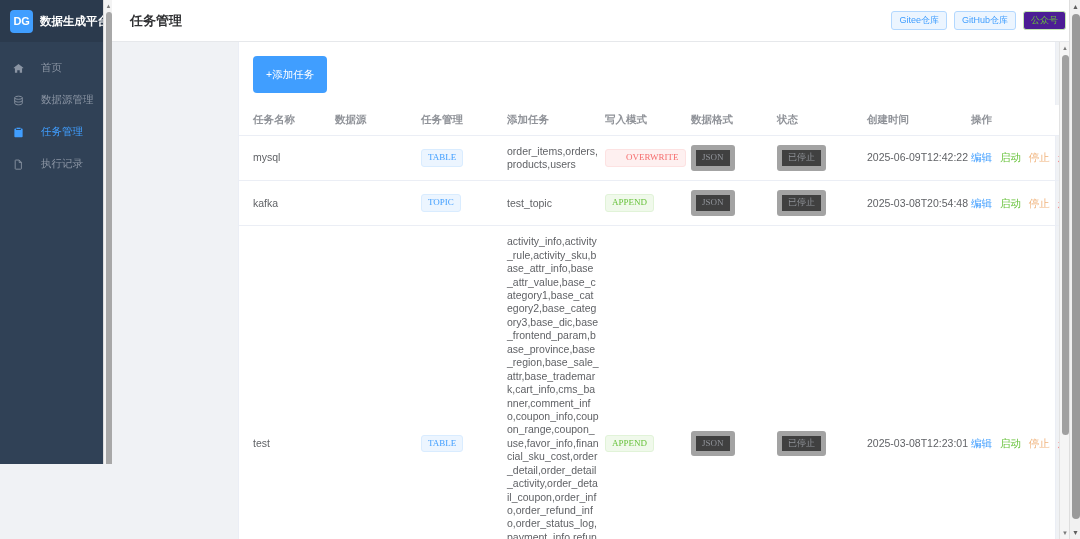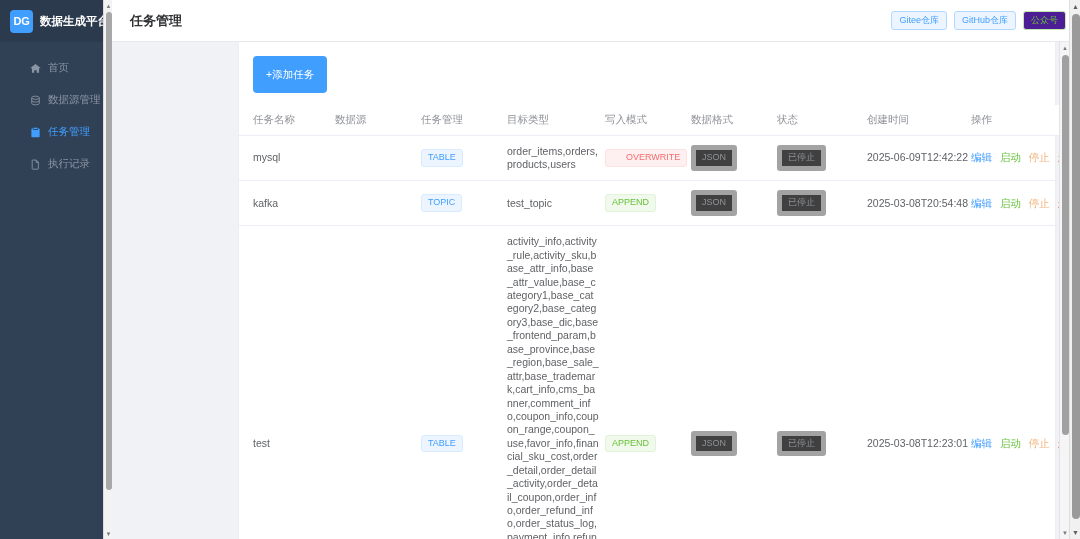--- a/index.html
+++ b/index.html
@@ -11,21 +11,21 @@
     font-family: "Liberation Sans", "DejaVu Sans", sans-serif;
     font-size: 12px;
     color: #303133;
   }
   #app { position: relative; width: 1080px; height: 539px; display: flex; }
 
   
   .sidebar {
     width: 112px; min-width: 112px;
     background: #304156;
-    height: 539px;
+    height: 464px;
     position: relative;
     overflow: hidden;
   }
   .logo-row {
     display: flex; align-items: center;
     gap: 7px;
     height: 42px;
     padding-left: 10px;
     background: #2b3a4d;
   }
@@ -41,23 +41,23 @@
   }
   .logo-text {
     color: #ffffff;
     font-size: 11.5px;
     font-weight: bold;
     white-space: nowrap;
   }
   .menu { padding-top: 10px; }
   .menu-item {
     display: flex; align-items: center;
-    gap: 7px;
+    gap: 17px;
     height: 32px;
-    padding-left: 30px;
+    padding-left: 13px;
     color: #8a94a3;
     font-size: 10.5px;
     white-space: nowrap;
     cursor: pointer;
   }
   .menu-item.active { color: #409eff; }
   .menu-item .mi-icon {
     width: 11px; height: 11px;
     display: inline-flex; align-items: center; justify-content: center;
     flex: 0 0 11px;
@@ -155,21 +155,21 @@
 
   
   table.tbl {
     width: 100%;
     border-collapse: collapse;
     table-layout: fixed;
   }
   table.tbl thead th {
     text-align: left;
     font-size: 10.5px;
-    font-weight: normal;
+    font-weight: bold;
     color: #909399;
     padding: 8px 6px 8px 0;
     border-bottom: 1px solid #ebeef5;
     background: #fff;
     white-space: nowrap;
   }
   table.tbl thead th:first-child,
   table.tbl tbody td:first-child { padding-left: 14px; }
   table.tbl tbody td {
     font-size: 10.5px;
@@ -190,20 +190,21 @@
   .col-time   { width: 104px; }
   .col-ops    { width: 110px; }
 
   .pill {
     display: inline-block;
     font-size: 9px;
     line-height: 1.1;
     padding: 3px 6px;
     border-radius: 3px;
     white-space: nowrap;
+    font-family: Liberation Serif, serif;
   }
   .pill-blue  { background: #ecf5ff; color: #409eff; border: 1px solid #d9ecff; }
   .pill-red   { background: #fef0f0; color: #f56c6c; border: 1px solid #fde2e2; padding-left: 20px; }
   .pill-green { background: #f0f9eb; color: #67c23a; border: 1px solid #e1f3d8; }
   .pill-gray  { background: #404040; color: #909399; border: 5px solid #a3a3a3; }
 
   .ops { white-space: nowrap; font-size: 10px; }
   .ops .op {
     cursor: pointer;
     margin-right: 5px;
@@ -349,21 +350,21 @@
                 <col class="col-fmt">
                 <col class="col-status">
                 <col class="col-time">
                 <col class="col-ops">
             </colgroup>
             <thead>
               <tr>
                 <th>任务名称</th>
                 <th>数据源</th>
                 <th>任务管理</th>
-                <th>目标类型</th>
+                <th>添加任务</th>
                 <th>写入模式</th>
                 <th>数据格式</th>
                 <th>状态</th>
                 <th>创建时间</th>
                 <th>操作</th>
               </tr>
             </thead>
             <tbody>
 
               <tr>

